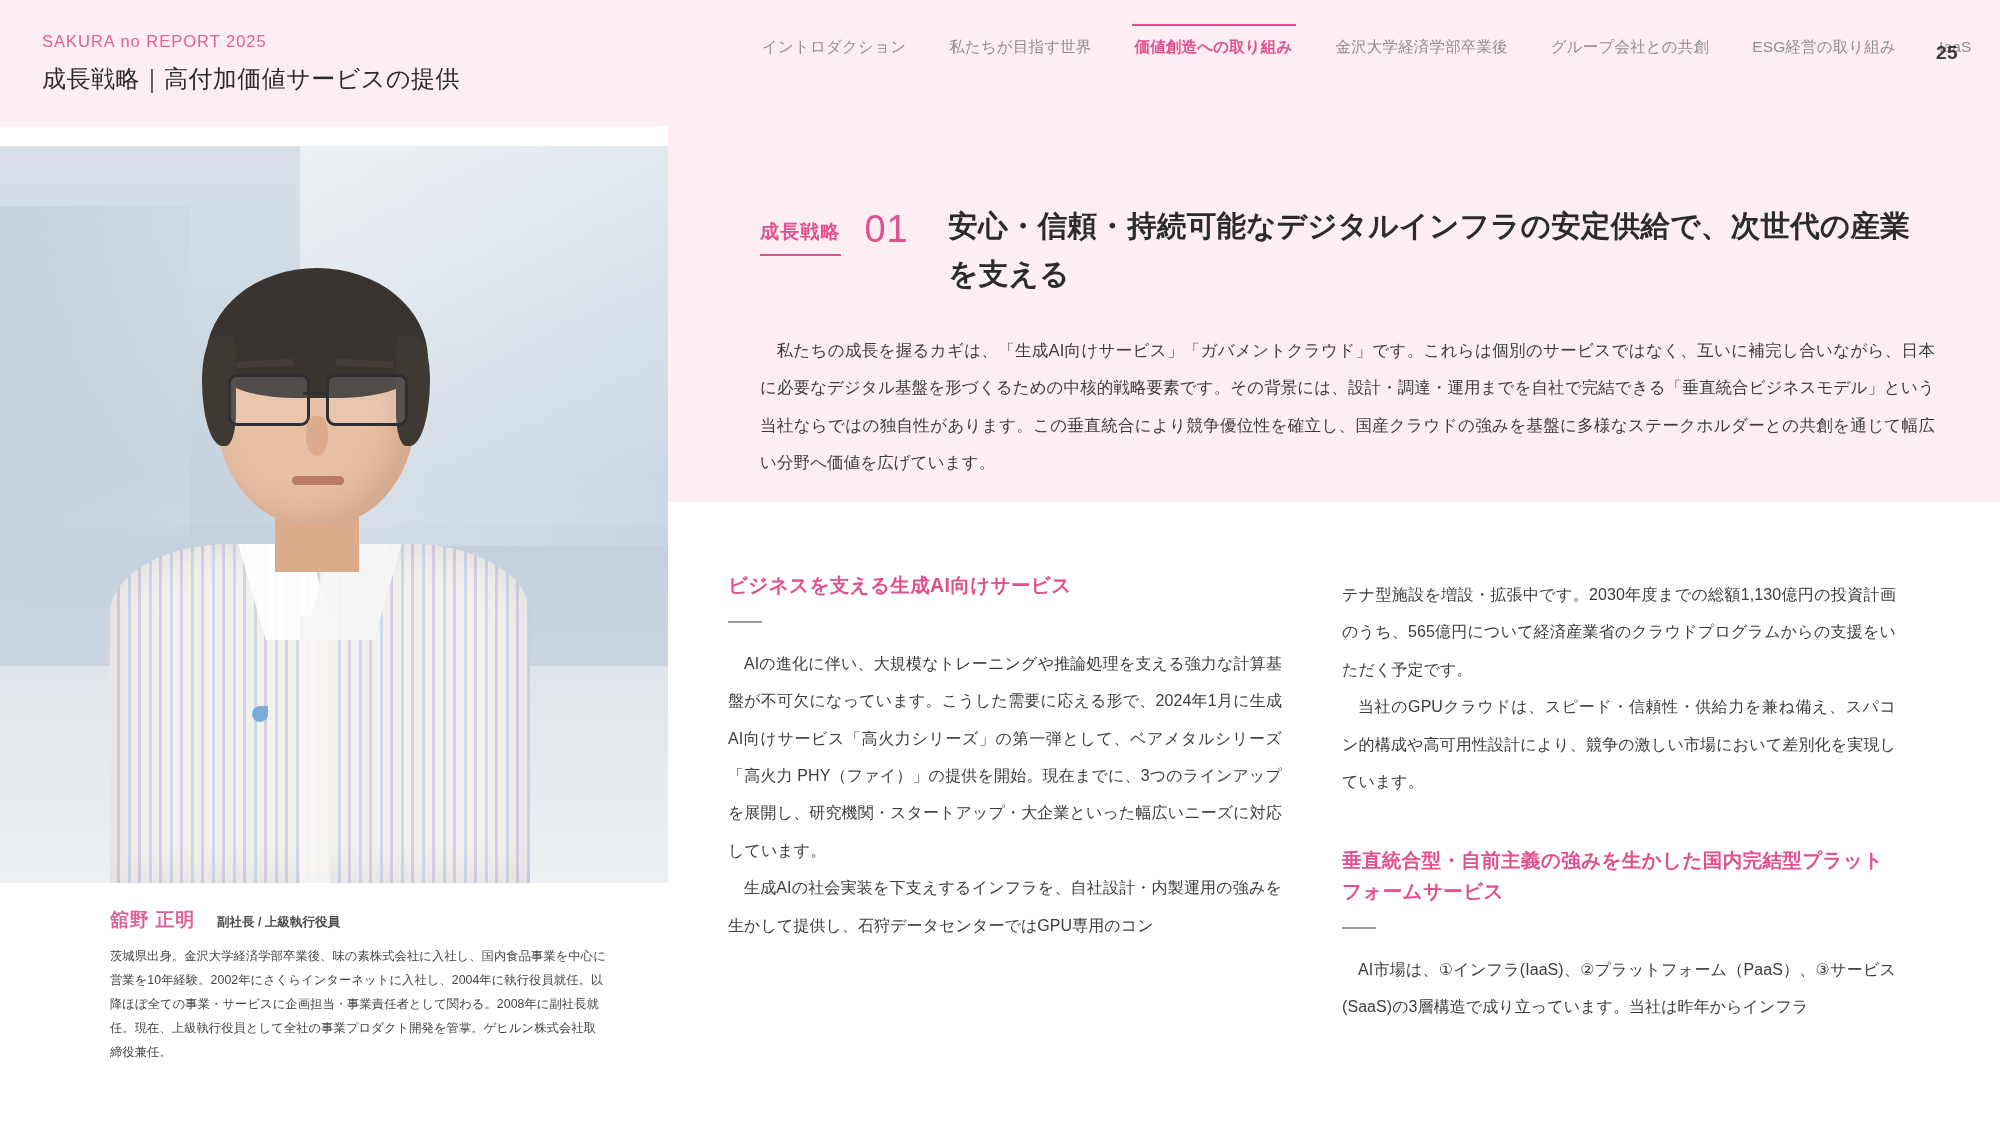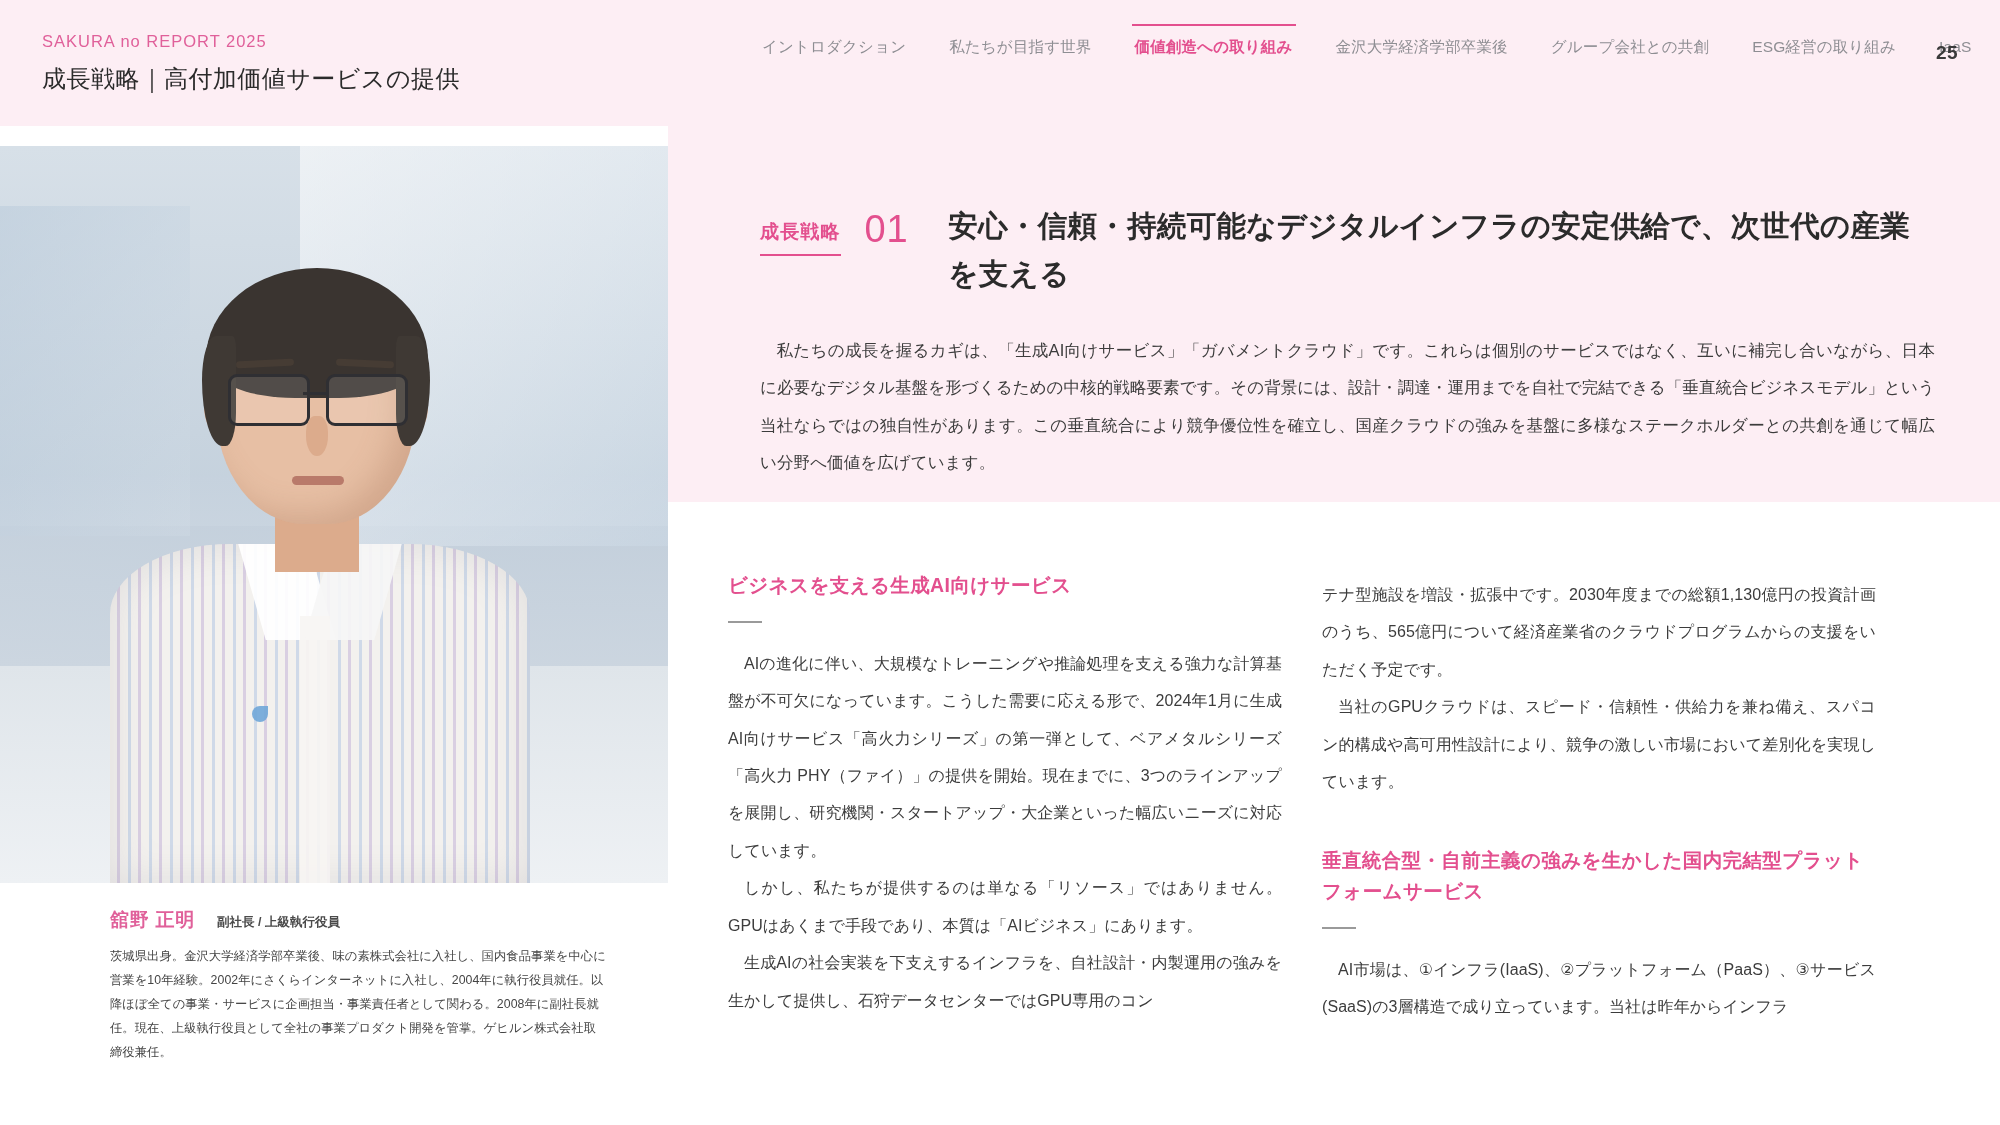--- a/index.html
+++ b/index.html
@@ -289,21 +289,21 @@
   .cols {
     position: absolute;
     left: 668px;
     top: 502px;
     width: 1332px;
     height: 623px;
     background: #ffffff;
     box-sizing: border-box;
     padding: 68px 60px 0 60px;
     display: flex;
-    gap: 40px;
+    gap: 60px;
   }
   .col { width: 554px; }
   .col-2 { padding-top: 6px; }
 
   .sec-head {
     font-size: 19.5px;
     font-weight: 700;
     color: #e34f8e;
     line-height: 1.6;
     letter-spacing: 0.02em;
@@ -399,21 +399,20 @@
     </div>
   </div>
 
   <div class="cols">
 
     <div class="col col-1">
       <h3 class="sec-head">ビジネスを支える生成AI向けサービス</h3>
       <div class="sec-rule"></div>
       <div class="body-text">
         <p>AIの進化に伴い、大規模なトレーニングや推論処理を支える強力な計算基盤が不可欠になっています。こうした需要に応える形で、2024年1月に生成AI向けサービス「高火力シリーズ」の第一弾として、ベアメタルシリーズ「高火力 PHY（ファイ）」の提供を開始。現在までに、3つのラインアップを展開し、研究機関・スタートアップ・大企業といった幅広いニーズに対応しています。</p>
-        <p>しかし、私たちが提供するのは単なる「リソース」ではありません。GPUはあくまで手段であり、本質は「AIビジネス」にあります。</p>
         <p>生成AIの社会実装を下支えするインフラを、自社設計・内製運用の強みを生かして提供し、石狩データセンターではGPU専用のコン</p>
       </div>
     </div>
 
     <div class="col col-2">
       <div class="body-text">
         <p class="noindent">テナ型施設を増設・拡張中です。2030年度までの総額1,130億円の投資計画のうち、565億円について経済産業省のクラウドプログラムからの支援をいただく予定です。</p>
         <p>当社のGPUクラウドは、スピード・信頼性・供給力を兼ね備え、スパコン的構成や高可用性設計により、競争の激しい市場において差別化を実現しています。</p>
       </div>
       <h3 class="sec-head sec-head-2">垂直統合型・自前主義の強みを生かした国内完結型プラットフォームサービス</h3>

